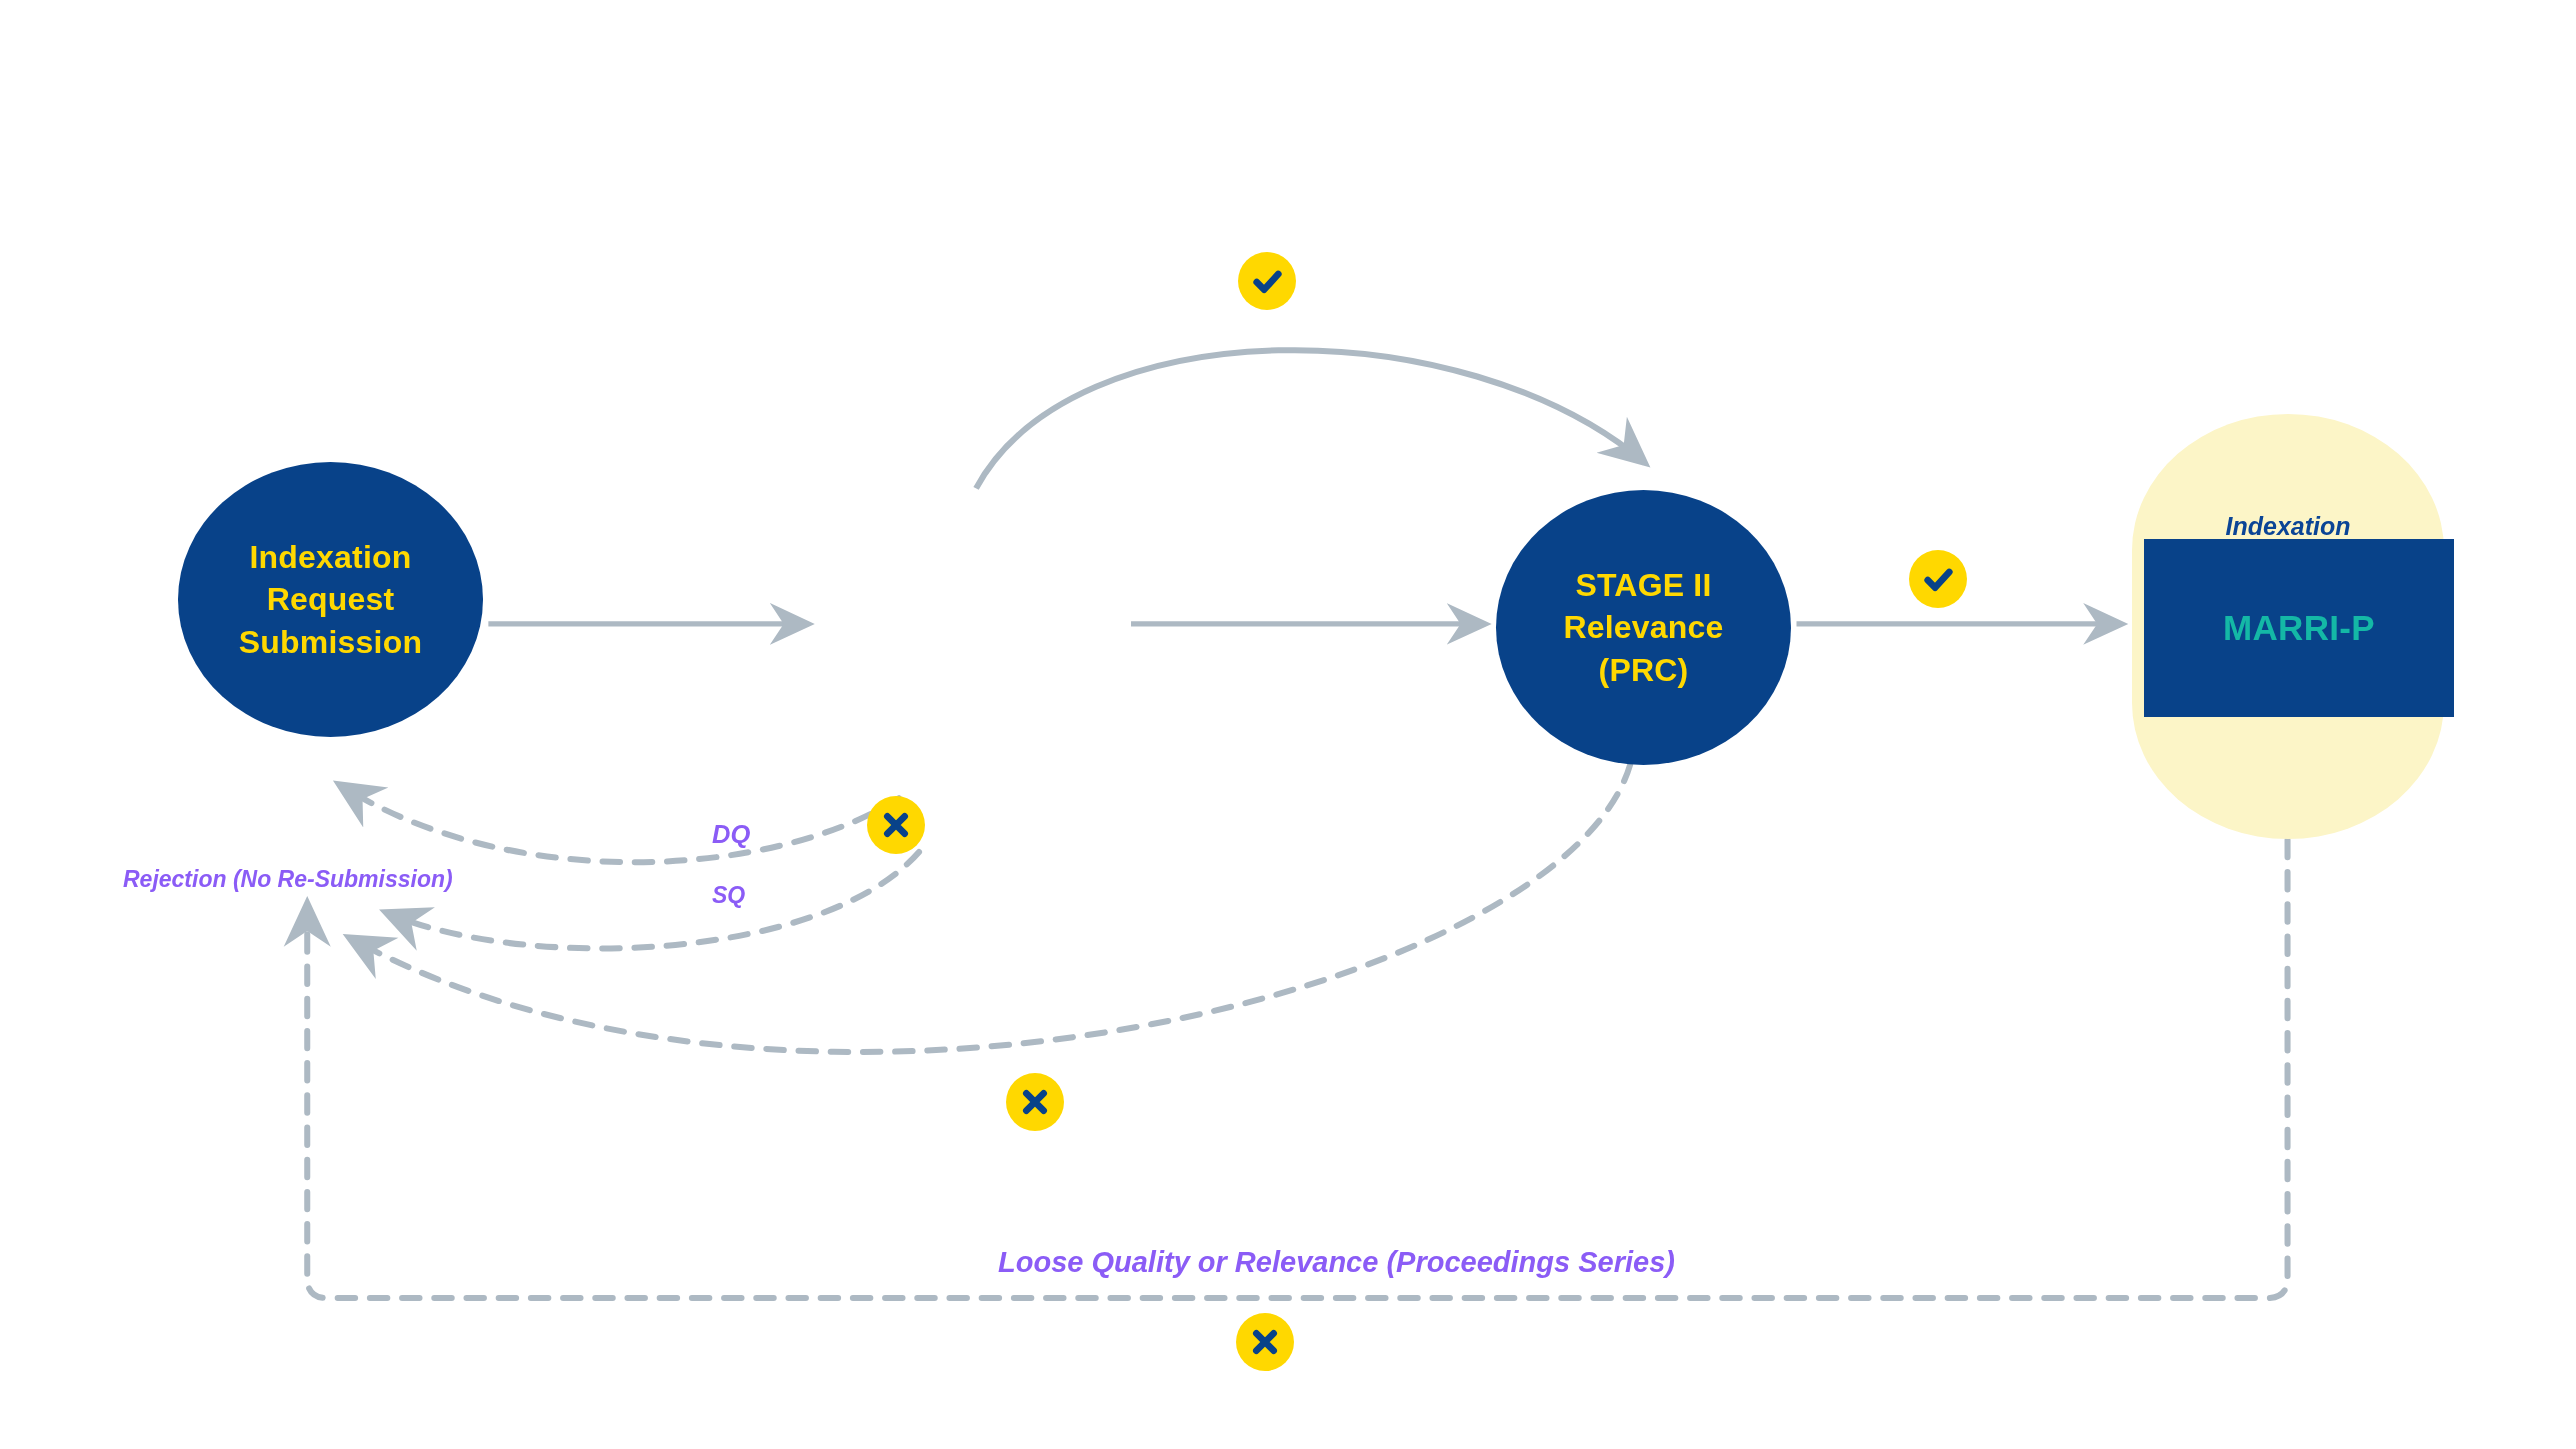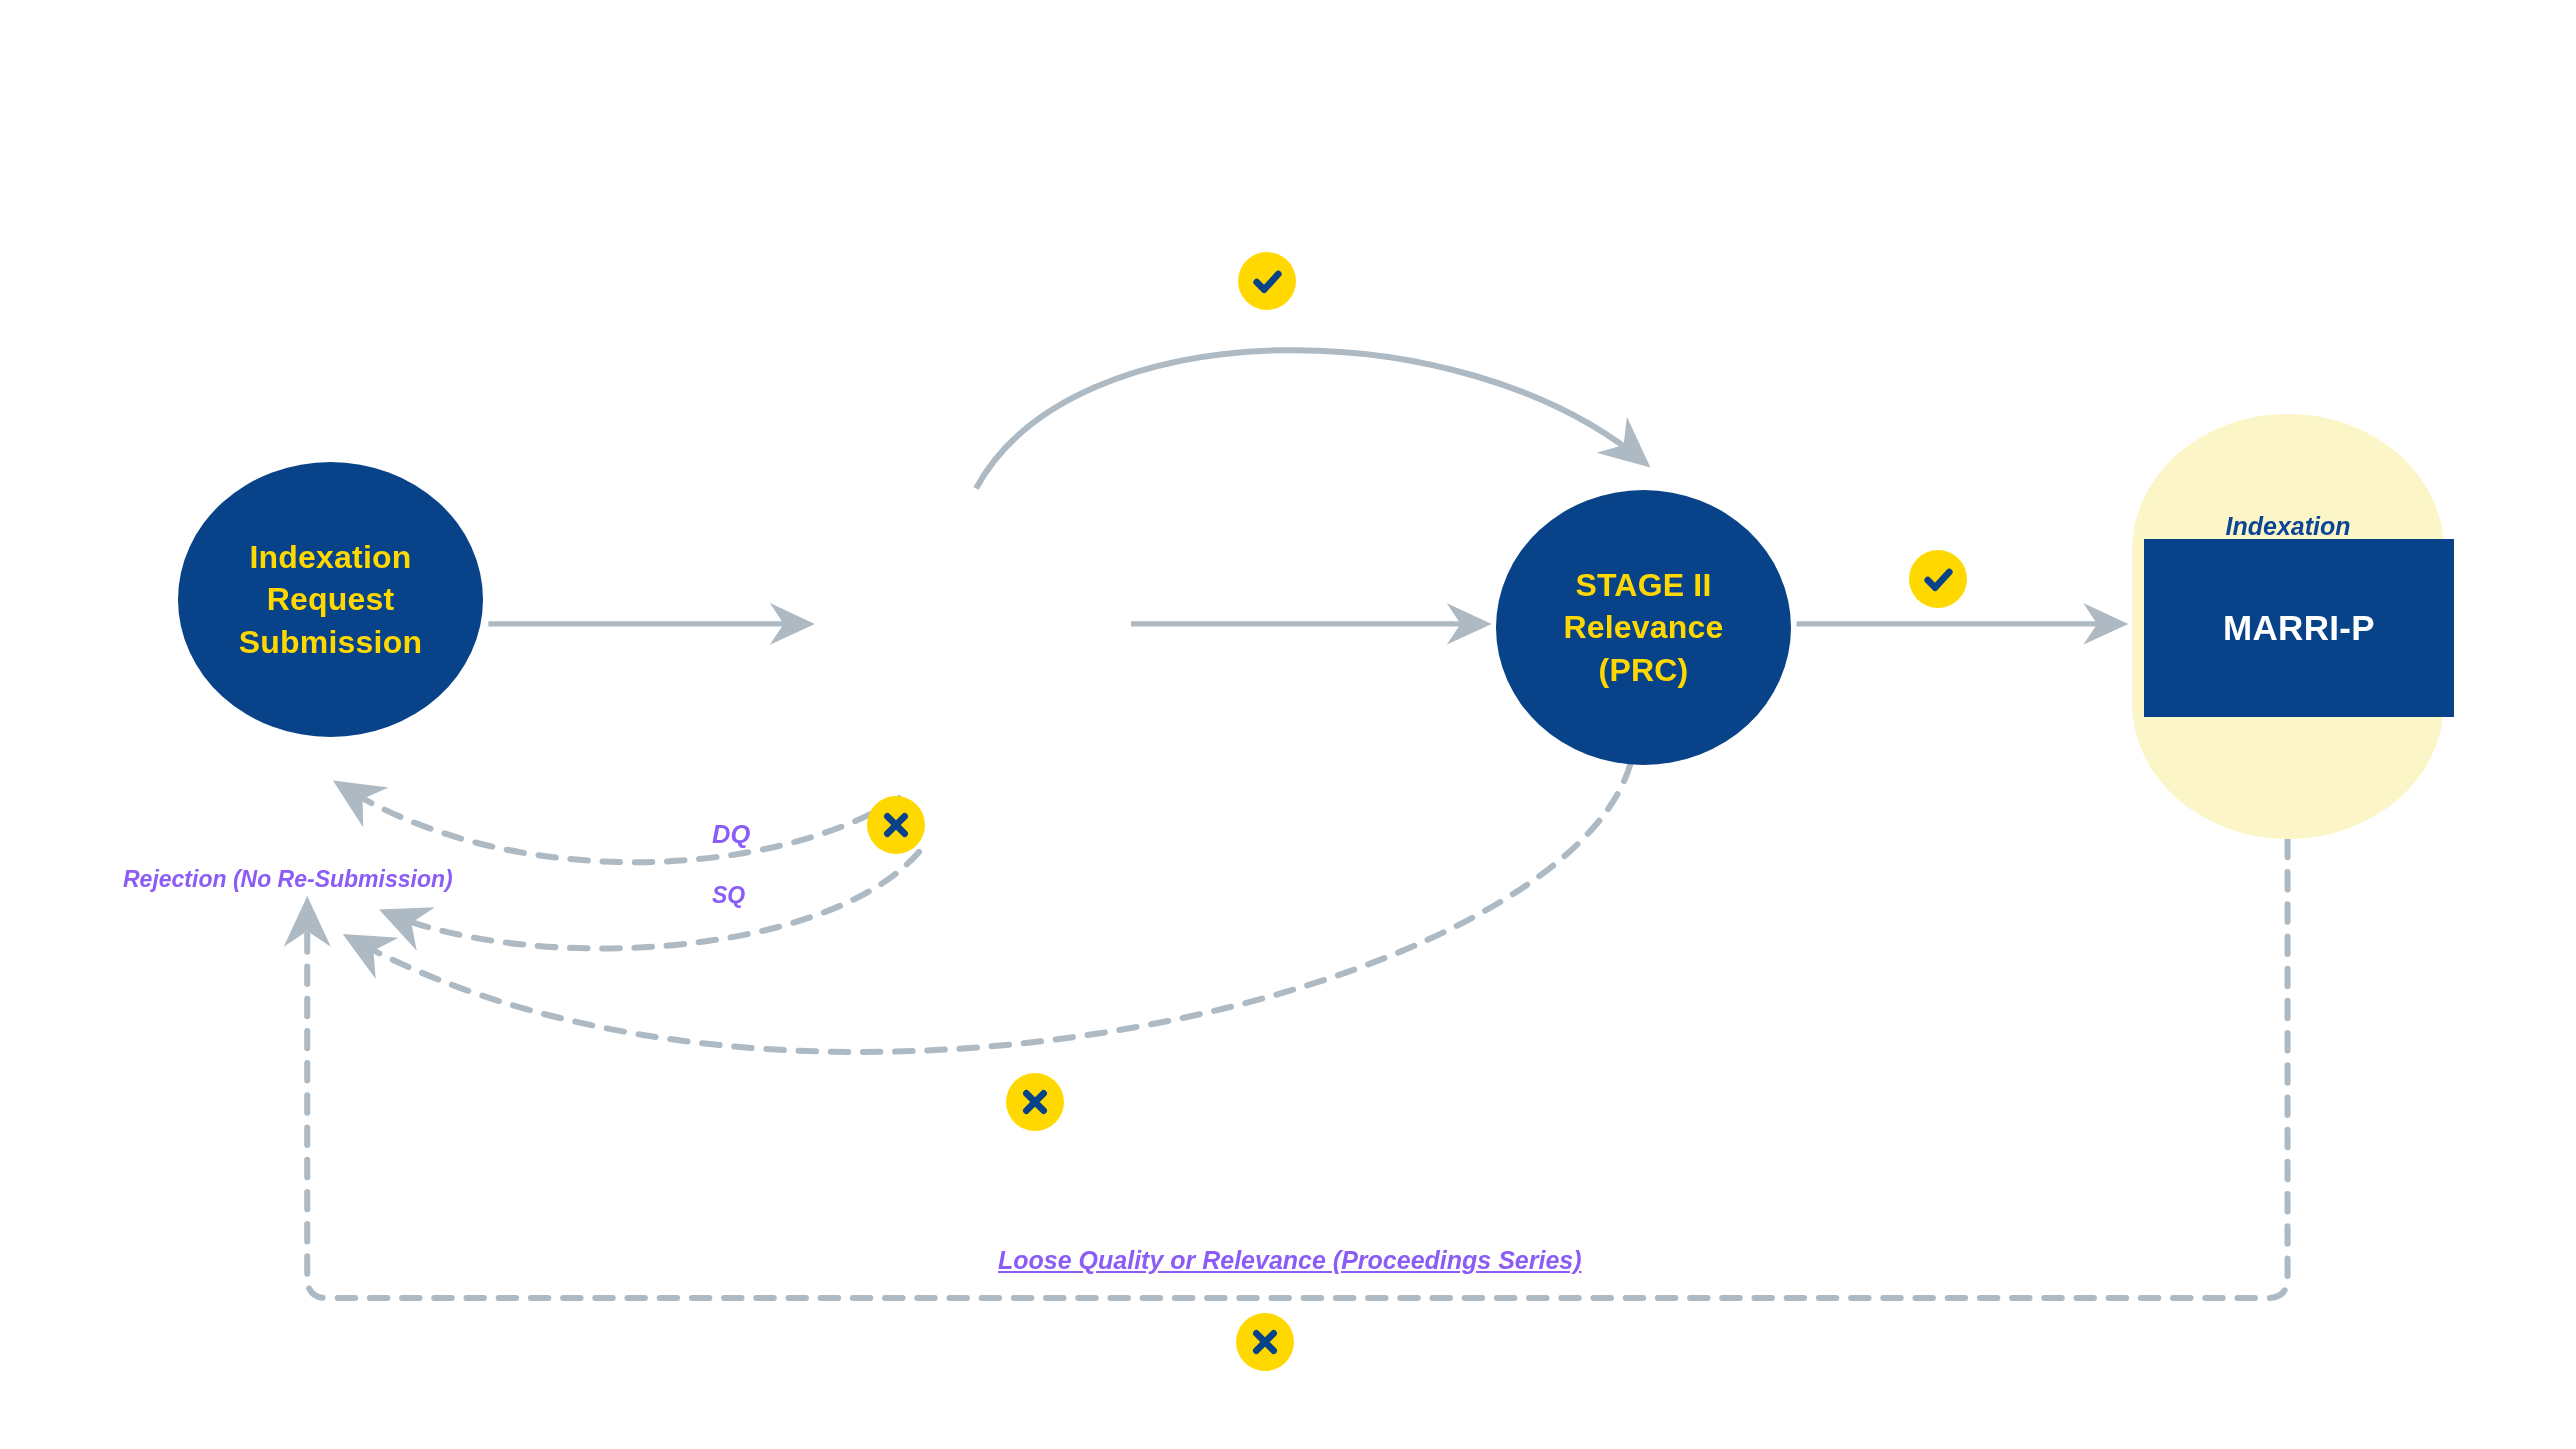--- a/index.html
+++ b/index.html
@@ -71,21 +71,21 @@
     font-weight: bold;
   }
   #marrip-band {
     position: absolute;
     left: 12px; top: 125px;
     width: 310px; height: 178px;
     background: #084289;
     display: flex;
     align-items: center;
     justify-content: center;
-    color: #ffffff;
+    color: #14b8a6;
     font-weight: bold;
     font-size: 35px;
     letter-spacing: 0.3px;
   }
 
   
   .badge {
     position: absolute;
     width: 58px; height: 58px;
     border-radius: 50%;
@@ -105,21 +105,21 @@
   .flow-label {
     position: absolute;
     color: #8b5cf6;
     font-weight: bold;
     font-style: italic;
     white-space: nowrap;
   }
   #label-dq { left: 712px; top: 820px; font-size: 25.5px; }
   #label-sq { left: 712px; top: 882px; font-size: 23px; }
   #label-rejection { left: 123px; top: 866px; font-size: 23px; text-align: right; }
-  #label-loose { left: 998px; top: 1246px; font-size: 25px; text-decoration: underline; }
+  #label-loose { left: 998px; top: 1246px; font-size: 29px; }
 </style>
 </head>
 <body>
 
 <div id="canvas">
 
   <svg class="svg-layer" viewBox="0 0 3840 2160">
     <defs>
       <marker id="arr-solid" markerWidth="9" markerHeight="9" refX="7.2" refY="4.5" orient="auto">
         <path d="M0,0.6 L8.4,4.5 L0,8.4 L2.6,4.5 Z" fill="#ADB9C3"></path>

